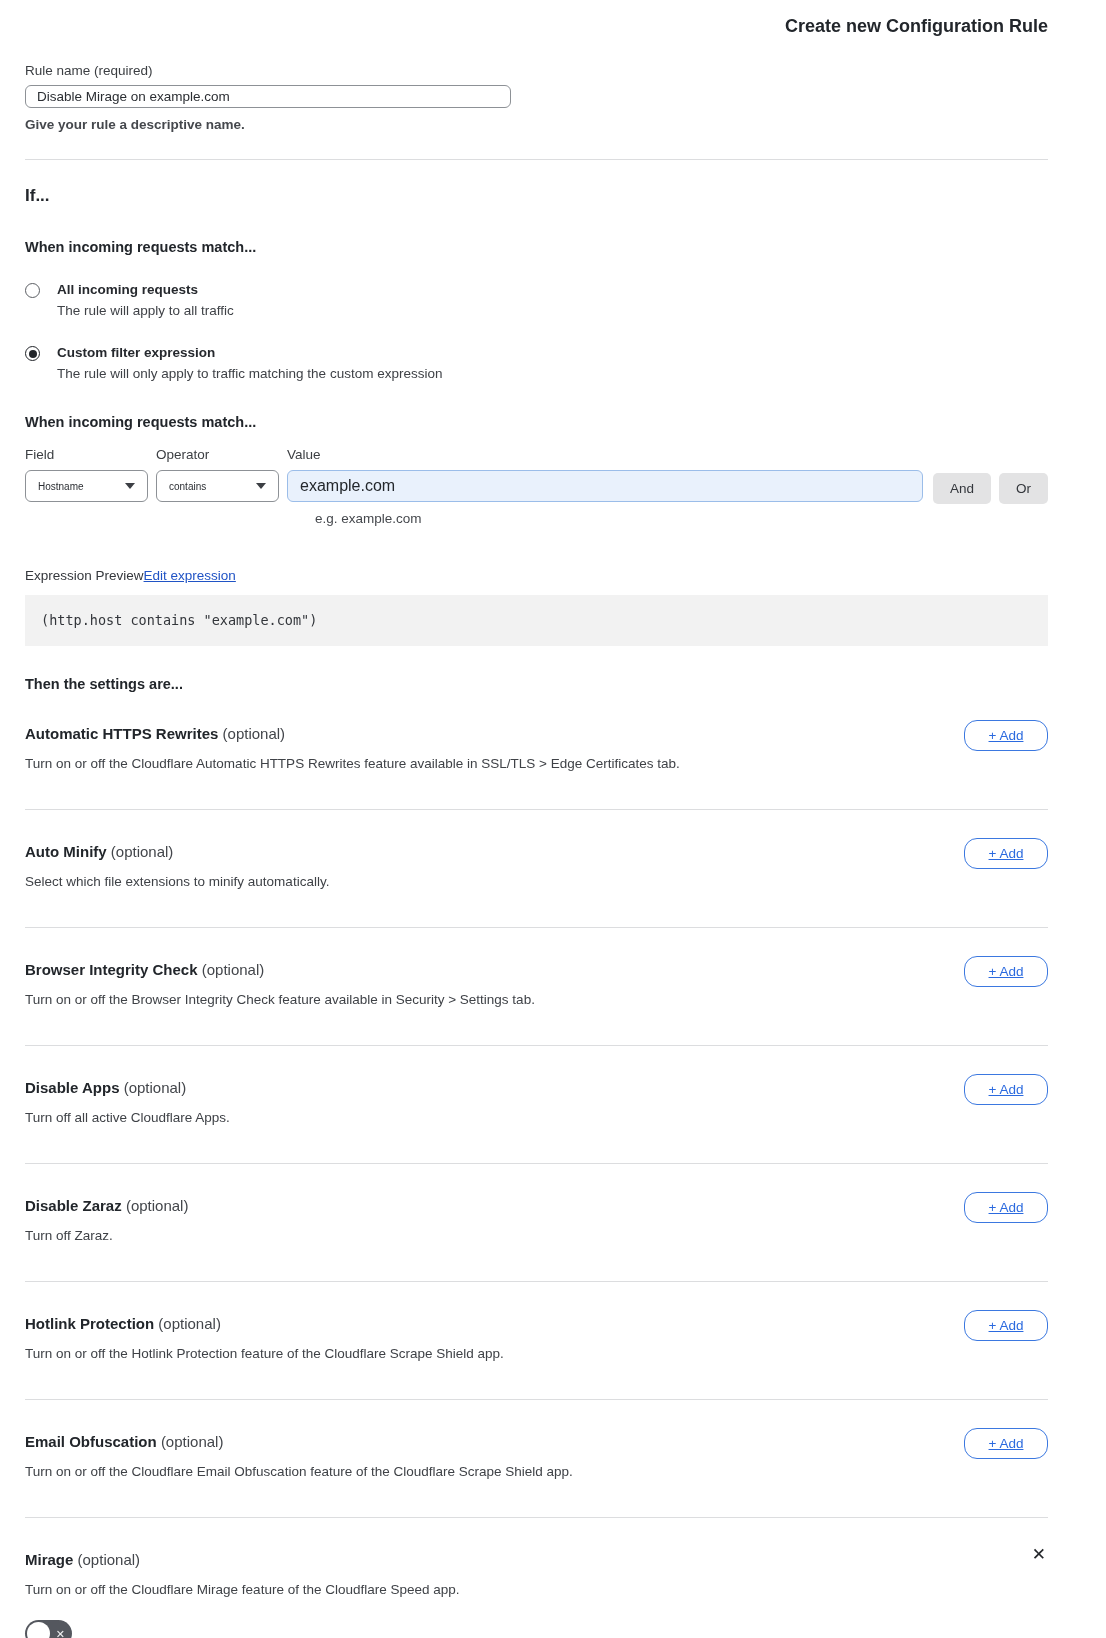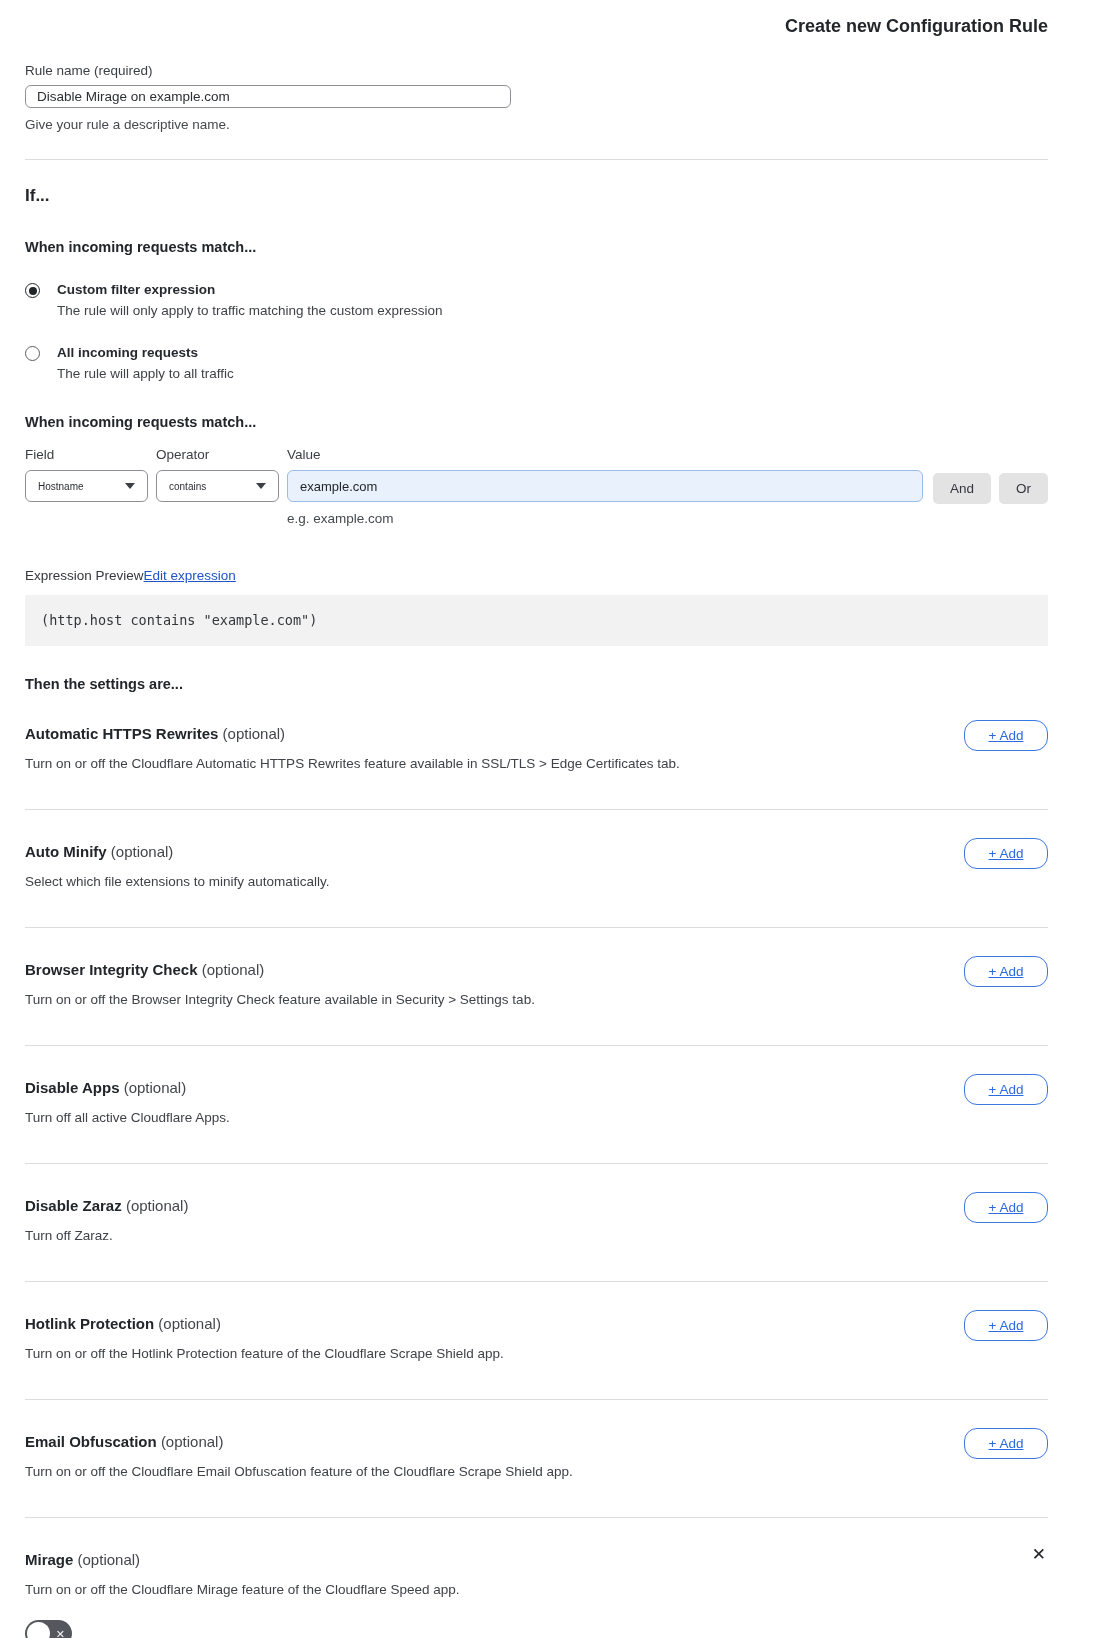--- a/index.html
+++ b/index.html
@@ -18,21 +18,21 @@
     text-align: right;
   }
 
   .form-label { font-size: 13.5px; color: #3b3e42; margin-bottom: 7px; }
   .text-input {
     width: 486px; height: 23px;
     border: 1px solid #8d9196; border-radius: 6px;
     padding: 0 11px; font-size: 13.5px; color: #2b2e33;
     font-family: "Liberation Sans", sans-serif; outline: none; background:#fff;
   }
-  .help-text { font-size: 13.5px; color: #45484d; margin-top: 9px; }
+  .help-text { font-size: 13.5px; color: #45484d; margin-top: 9px; font-weight: bold; }
 
   .divider { border: none; border-top: 1px solid #dcdddf; margin: 27px 0 0 0; }
 
   .if-heading { font-size: 17px; font-weight: 700; color: #22262b; margin: 26px 0 0 0; }
   .sub-heading { font-size: 14.5px; font-weight: 700; color: #22262b; margin: 33px 0 0 0; }
 
   .radio-option { display: flex; gap: 17px; margin-top: 27px; cursor: default; }
   .radio-circle {
     width: 15px; height: 15px; border: 1.5px solid #5b5e63; border-radius: 50%;
     flex: 0 0 auto; margin-top: 1px; position: relative; background: #fff;
@@ -56,24 +56,24 @@
   .chevron {
     width: 0; height: 0;
     border-left: 5px solid transparent; border-right: 5px solid transparent;
     border-top: 6px solid #3c3f44;
   }
   .b-gap { width: 8px; flex: 0 0 auto; }
   .value-col { flex: 1; }
   .value-input {
     height: 32px; width: 100%;
     border: 1px solid #9bbde9; border-radius: 6px; background: #e9f1fc;
-    padding: 3px 12px; font-size: 13px; color: #23272c;
+    padding: 3px 12px; font-size: 16px; color: #23272c;
     font-family: "Liberation Sans", sans-serif; outline: none;
   }
-  .value-help { font-size: 13.5px; color: #45484d; margin-top: 9px; }
+  .value-help { font-size: 13.5px; color: #45484d; margin-top: 9px; margin-left: 28px; }
   .logic-btns { display: flex; gap: 8px; margin-left: 10px; margin-top: 26px; }
   .gray-btn {
     height: 31px; padding: 0 17px;
     background: #e3e3e4; border: none; border-radius: 5px;
     font-size: 13.5px; color: #34373c; font-family: "Liberation Sans", sans-serif;
     cursor: pointer;
   }
 
   .preview-row {
     display: flex; align-items: baseline;
@@ -131,33 +131,33 @@
     <div class="form-label">Rule name (required)</div>
     <input class="text-input" type="text" value="Disable Mirage on example.com" style="">
     <div class="help-text">Give your rule a descriptive name.</div>
   </div>
 
   <hr class="divider">
 
   <h2 class="if-heading">If...</h2>
   <h3 class="sub-heading">When incoming requests match...</h3>
 
+  <div class="radio-option">
+    <span class="radio-circle"></span>
+    <span>
+      <div class="radio-label">All incoming requests</div>
+      <div class="radio-desc">The rule will apply to all traffic</div>
+    </span>
+  </div>
+
   <div class="radio-option selected">
     <span class="radio-circle"></span>
     <span>
       <div class="radio-label">Custom filter expression</div>
       <div class="radio-desc">The rule will only apply to traffic matching the custom expression</div>
-    </span>
-  </div>
-
-  <div class="radio-option">
-    <span class="radio-circle"></span>
-    <span>
-      <div class="radio-label">All incoming requests</div>
-      <div class="radio-desc">The rule will apply to all traffic</div>
     </span>
   </div>
 
   <h3 class="sub-heading">When incoming requests match...</h3>
 
   <div class="builder">
     <div class="b-col">
       <div class="form-label">Field</div>
       <div class="select-box">
         <span>Hostname</span>

